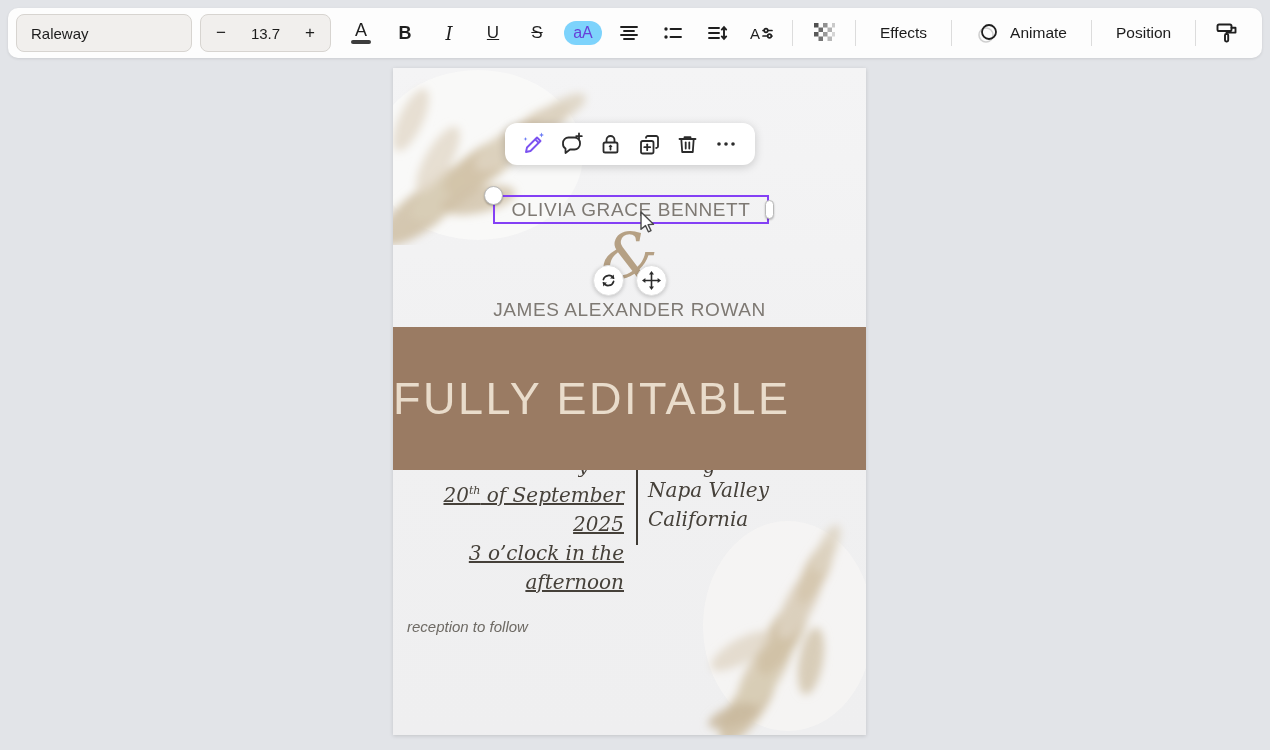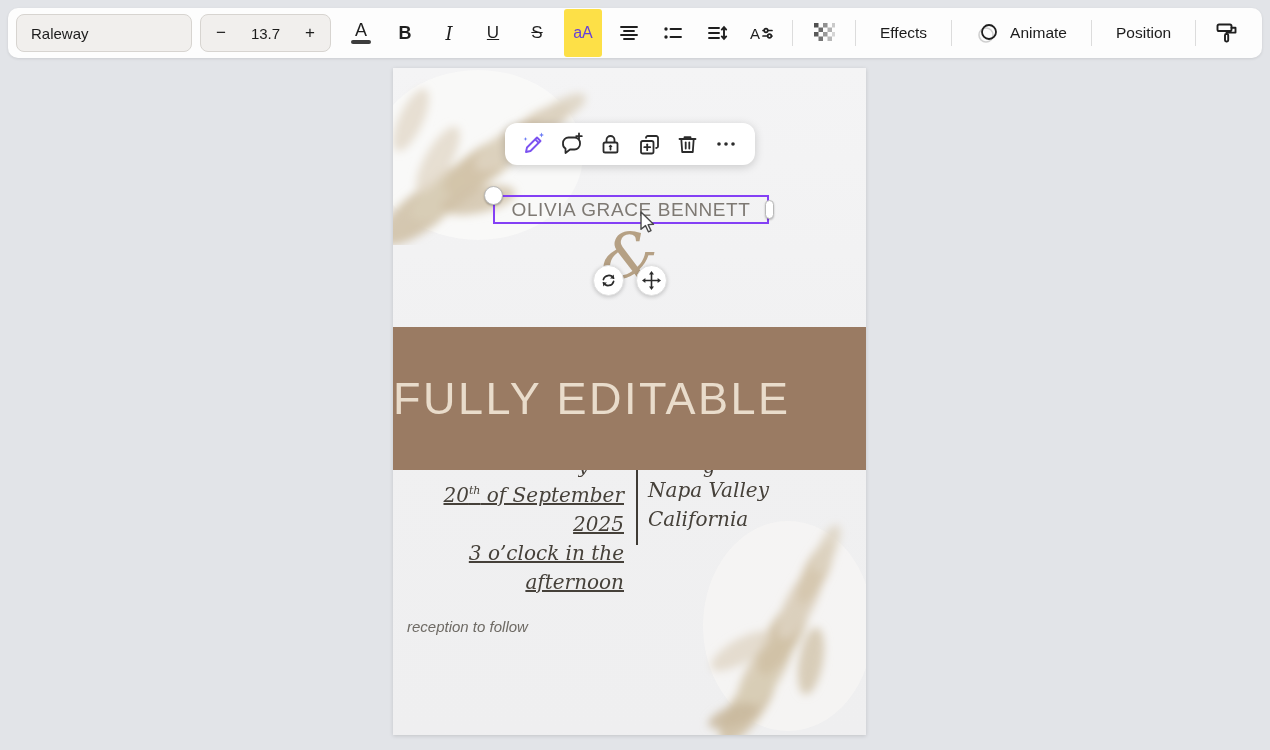--- a/index.html
+++ b/index.html
@@ -21,22 +21,22 @@
     display:flex; align-items:center; justify-content:center; cursor:pointer;
     font-size:17px; color:#1f1f1f; position:relative; flex:0 0 auto; }
   .tb-btn svg { display:block; }
   .a-color { display:flex; flex-direction:column; align-items:center; gap:2px; }
   .a-color .A { font-size:18px; line-height:16px; color:#1f1f1f; }
   .a-color .bar { width:20px; height:4.5px; border-radius:2.5px; background:#3d3d3d; }
   .b-bold { font-weight:bold; font-size:18px; }
   .i-italic { font-family:"DejaVu Serif", serif; font-style:italic; font-size:18px; }
   .u-under { text-decoration:underline; font-size:17px; }
   .s-strike { text-decoration:line-through; font-size:17px; }
-  .case-btn { background:#fde047; color:#6740d8; font-size:16px; border-radius:3px;
-    width:38px; height:48px; }
+  .case-btn { background:#7dd3fc; color:#6740d8; font-size:16px; border-radius:12px;
+    width:38px; height:24px; }
   .sep { width:1px; height:26px; background:#dcdcdc; margin:0 7px; flex:0 0 auto; }
   .txt-btn { height:40px; border:none; background:transparent; border-radius:8px;
     font-size:15.5px; color:#1c1c1c; padding:0 13px; cursor:pointer; display:flex;
     align-items:center; gap:8px; flex:0 0 auto; }
 
   
   .canvas { position:absolute; left:393px; top:68px; width:473px; height:667px;
     background:linear-gradient(180deg,#f4f4f5 0%, #f0f0f1 55%, #efeff0 100%);
     box-shadow:0 1px 4px rgba(0,0,0,.14); overflow:hidden; }
   .pampas { position:absolute; z-index:1; pointer-events:none; }
@@ -251,20 +251,21 @@
       <ellipse cx="107" cy="92" rx="40" ry="14" fill="#dcd1bf" opacity=".95" transform="rotate(-62 107 92)"></ellipse>
       <ellipse cx="122" cy="62" rx="34" ry="12" fill="#d5c7ae" opacity=".9" transform="rotate(-64 122 62)"></ellipse>
       <ellipse cx="134" cy="38" rx="26" ry="9" fill="#ddd3c2" opacity=".85" transform="rotate(-66 134 38)"></ellipse>
       <ellipse cx="48" cy="140" rx="34" ry="12" fill="#e0d6c6" opacity=".8" transform="rotate(-30 48 140)"></ellipse>
       <ellipse cx="118" cy="150" rx="34" ry="12" fill="#cfc0a6" opacity=".75" transform="rotate(-80 118 150)"></ellipse>
       <ellipse cx="40" cy="205" rx="26" ry="10" fill="#c9b99e" opacity=".85" transform="rotate(-20 40 205)"></ellipse>
     </g>
   </svg>
 
   <div class="amp" style="top:152px;">&amp;</div>
+  <div class="names" style="top:231px;">JAMES ALEXANDER ROWAN</div>
 
   <div class="band">
     <span class="band-text">FULLY EDITABLE</span>
   </div>
 
   <div class="frag" style="left:185px; top:402px; width:20px;">
       <span>y</span>
     </div>
   <div class="frag" style="left:310px; top:402px; width:20px;">
       <span>g</span>

